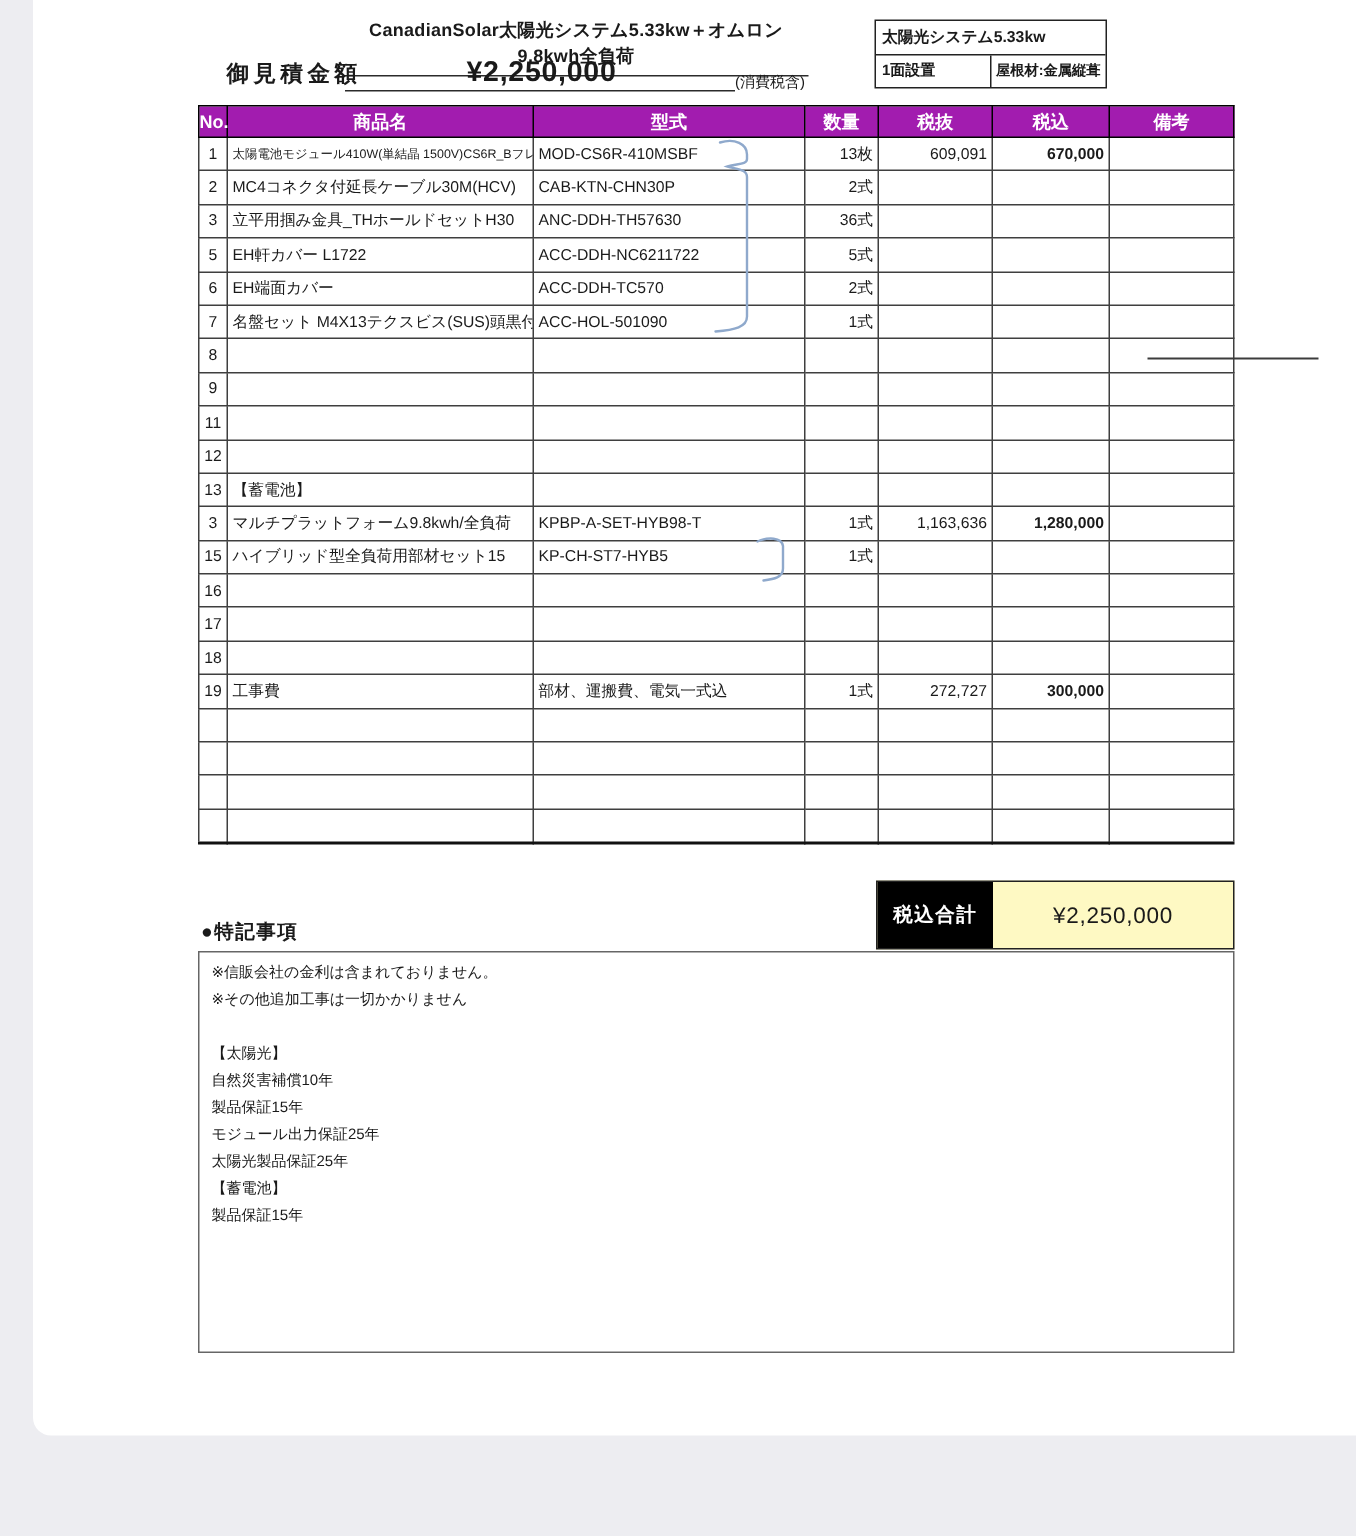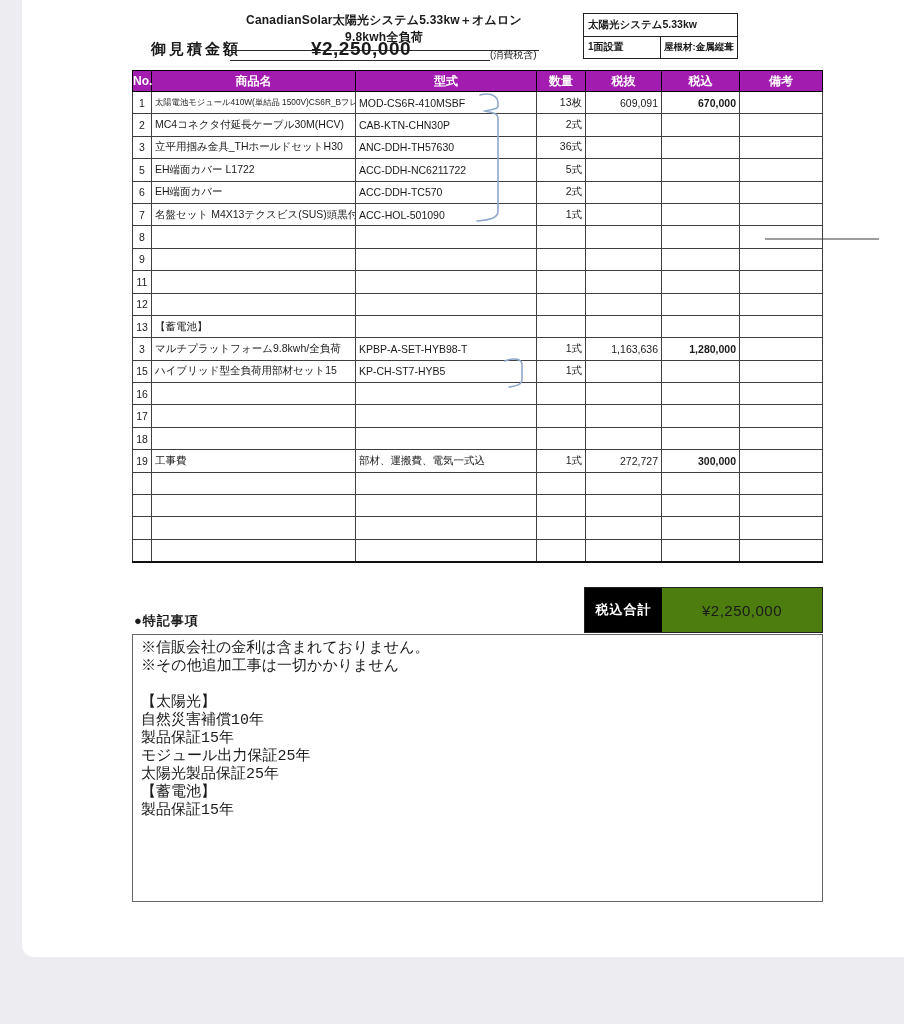--- a/index.html
+++ b/index.html
@@ -40,31 +40,31 @@
   td.c-name { text-align:left; }
   td.c-name.xs { font-size:8.3px; }
   td.c-model{ text-align:left; }
   td.c-qty  { text-align:right; padding-right:5px; }
   td.c-ex   { text-align:right; padding-right:7px; }
   td.c-inc  { text-align:right; padding-right:9px; font-weight:bold; }
   td.c-note { }
 
   
   .summary { position:absolute; left:562px; top:587px; width:239px; height:46px;
-             border:1.5px solid #222; display:flex; background:#4d7c0f; }
+             border:1.5px solid #222; display:flex; background:#fef9c3; }
   .summary-label { width:77px; background:#000; color:#fff; font-size:13px; font-weight:bold;
                    display:flex; align-items:center; justify-content:center; letter-spacing:1px; }
   .summary-value { flex:1; display:flex; align-items:center; justify-content:center;
                    font-size:15px; letter-spacing:0.5px; }
 
   
   .notes-heading { position:absolute; left:112px; top:612px; font-size:13px; font-weight:bold; letter-spacing:1px; }
   .notes-box { position:absolute; left:110px; top:634px; width:691px; height:268px;
                border:1.5px solid #666; padding:5px 8px; }
-  .notes-box .line { font-size:15px; line-height:18px; height:18px; white-space:pre;font-family:Liberation Mono, monospace; }
+  .notes-box .line { font-size:10px; line-height:18px; height:18px; white-space:pre; }
 
   .overlay { position:absolute; left:0; top:0; width:904px; height:1024px; pointer-events:none; }
 </style>
 </head>
 <body>
 
 <div class="stage">
   <div class="page">
 
     <div class="doc-title">CanadianSolar太陽光システム5.33kw＋オムロン9.8kwh全負荷</div>
@@ -125,21 +125,21 @@
             <td class="c-no">3</td>
             <td class="c-name">立平用掴み金具_THホールドセットH30</td>
             <td class="c-model">ANC-DDH-TH57630</td>
             <td class="c-qty">36式</td>
             <td class="c-ex"></td>
             <td class="c-inc"></td>
             <td class="c-note"></td>
           </tr>
           <tr>
             <td class="c-no">5</td>
-            <td class="c-name">EH端面カバー L1722</td>
+            <td class="c-name">EH軒カバー L1722</td>
             <td class="c-model">ACC-DDH-NC6211722</td>
             <td class="c-qty">5式</td>
             <td class="c-ex"></td>
             <td class="c-inc"></td>
             <td class="c-note"></td>
           </tr>
           <tr>
             <td class="c-no">6</td>
             <td class="c-name">EH端面カバー</td>
             <td class="c-model">ACC-DDH-TC570</td>

